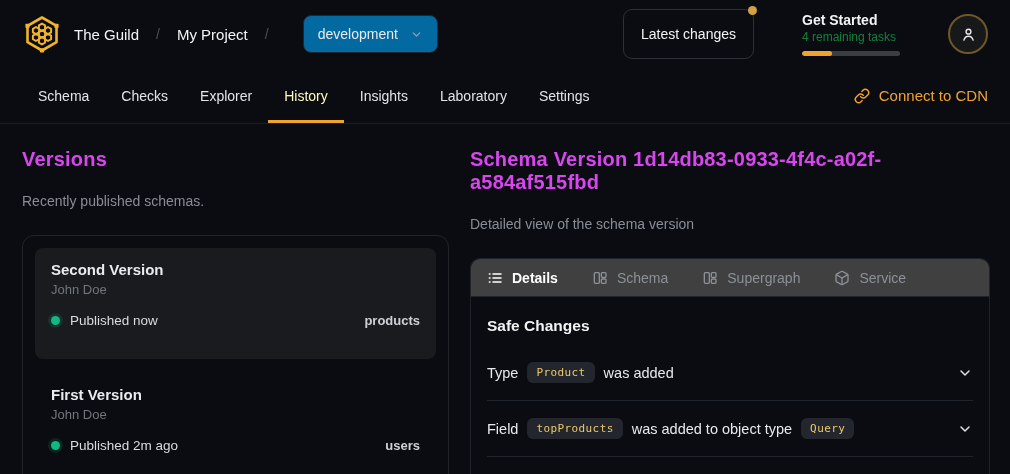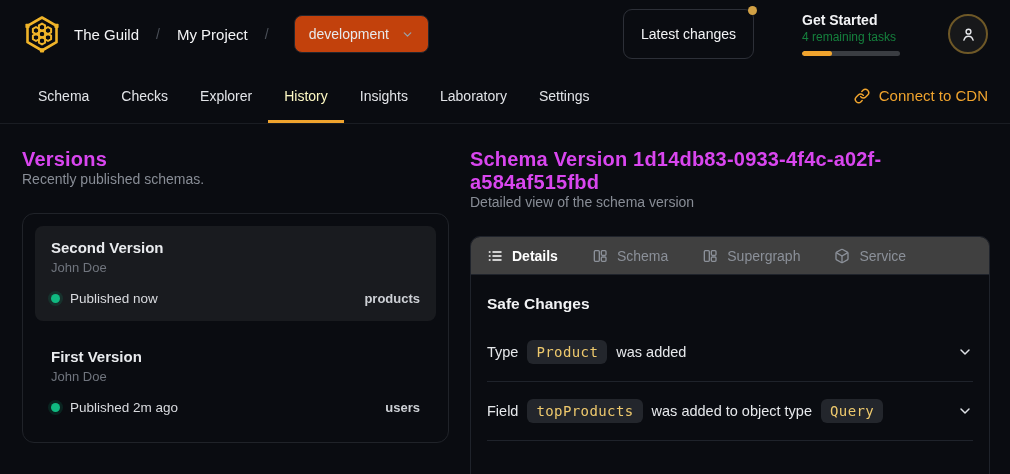--- a/index.html
+++ b/index.html
@@ -13,21 +13,21 @@
     --green:#10b981;
     --code:#eec96d;
   }
   svg { display:block; }
 
   
   .app-header { height:68px; display:flex; align-items:center; padding:0 22px; }
   .logo { margin-right:12px; cursor:pointer; }
   .crumb { font-size:15px; font-weight:500; color:#f3f4f6; cursor:pointer; white-space:nowrap; }
   .crumb-sep { color:#4b5058; margin:0 17px; font-size:14px; }
-  .target-select { margin-left:8px; height:38px; padding:0 14px; background:#c2410c;
+  .target-select { margin-left:17px; height:38px; padding:0 14px; background:#0369a1;
     border:1px solid #23262d; border-radius:8px; color:#e8eaed; font-size:14px;
     display:flex; align-items:center; gap:12px; cursor:pointer; }
   .target-select .chev { color:#9aa0a8; }
   .header-right { margin-left:auto; display:flex; align-items:center; gap:48px; }
   .latest-changes { position:relative; height:50px; padding:0 17px; background:transparent;
     border:1px solid #2d3038; border-radius:9px; color:#f3f4f6; font-size:14px;
     font-family:inherit; cursor:pointer; white-space:nowrap; }
   .notif-dot { position:absolute; top:-4px; right:-4px; width:9px; height:9px;
     border-radius:50%; background:#d2a145; }
   .get-started { width:98px; cursor:pointer; }
@@ -43,47 +43,47 @@
   .nav { height:56px; display:flex; align-items:stretch; padding:0 22px; border-bottom:1px solid #1a1d23; }
   .nav-tab { display:flex; align-items:center; padding:0 16px; font-size:14px; color:#e2e4e8;
     cursor:pointer; border-bottom:3px solid transparent; border-top:3px solid transparent; }
   .nav-tab.active { border-bottom-color:var(--accent); color:#fef9c3; font-weight:500; }
   .connect-cdn { margin-left:auto; display:flex; align-items:center; gap:9px;
     color:var(--accent); font-size:15px; cursor:pointer; }
 
   
   .main { display:grid; grid-template-columns:427px 520px; gap:21px; padding:24px 22px 0; }
   .panel-title { font-size:20px; font-weight:700; color:#d946ef; letter-spacing:.2px; }
-  .panel-sub { margin-top:0; font-size:14px; color:#888d96; }
+  .panel-sub { margin-top:22px; font-size:14px; color:#888d96; }
 
   
   .versions-list { margin-top:26px; border:1px solid #202329; border-radius:12px;
     padding:12px; display:flex; flex-direction:column; gap:14px; }
-  .version-item { padding:13px 16px 15px; border-radius:8px; cursor:pointer; }
+  .version-item { padding:13px 16px 31px; border-radius:8px; cursor:pointer; }
   .version-item.selected { background:#191b1f; }
   .v-name { font-size:15px; font-weight:600; color:#e9ebee; }
   .v-author { margin-top:4px; font-size:13px; color:#70757e; }
   .v-status-row { margin-top:16px; display:flex; align-items:center; gap:10px; }
   .status-dot { width:9px; height:9px; border-radius:50%; background:var(--green);
     box-shadow:0 0 0 3px rgba(16,185,129,.14); flex:0 0 auto; }
   .v-status { font-size:13.5px; color:#d9dbdf; }
   .v-service { margin-left:auto; font-size:13px; font-weight:700; color:#cdd0d5; }
 
   
   .detail-panel { margin-top:26px; border:1px solid #1f232b; border-radius:10px 10px 0 0;
     height:254px; overflow:hidden; }
   .detail-tabs { height:38px; background:#404040; border-bottom:1px solid #1f232b;
     display:flex; align-items:center; padding:0 16px; gap:34px; }
   .d-tab { display:flex; align-items:center; gap:9px; font-size:14px; color:#8b9099; cursor:pointer; }
   .d-tab.active { color:#ffffff; font-weight:600; }
   .detail-body { padding:20px 16px 0; }
   .section-title { font-size:15.5px; font-weight:700; color:#f1f2f4; margin-bottom:10px; }
   .change-row { display:flex; align-items:center; gap:9px; padding:17px 0;
     border-bottom:1px solid #1f232b; font-size:14.5px; color:#e7e9ec; cursor:pointer; }
-  .code-badge { font-family:"DejaVu Sans Mono","Liberation Mono",monospace; font-size:14px;
+  .code-badge { font-family:"DejaVu Sans Mono","Liberation Mono",monospace; font-size:11px;
     color:var(--code); background:#23262c; padding:4px 9px; border-radius:6px; letter-spacing:.4px; }
   .row-chevron { margin-left:auto; color:#dfe2e6; }
 </style>
 </head>
 <body style="--accent: #f0a42e; --green: #10b981; --code: #eec96d;">
 
 <header class="app-header">
   <span class="logo">
     <svg width="40" height="40" viewBox="0 0 40 40" fill="none" stroke="#f0b429" stroke-width="2.6" stroke-linejoin="round">
       <polygon points="20,3.5 34.5,11.8 34.5,28.2 20,36.5 5.5,28.2 5.5,11.8"></polygon>

